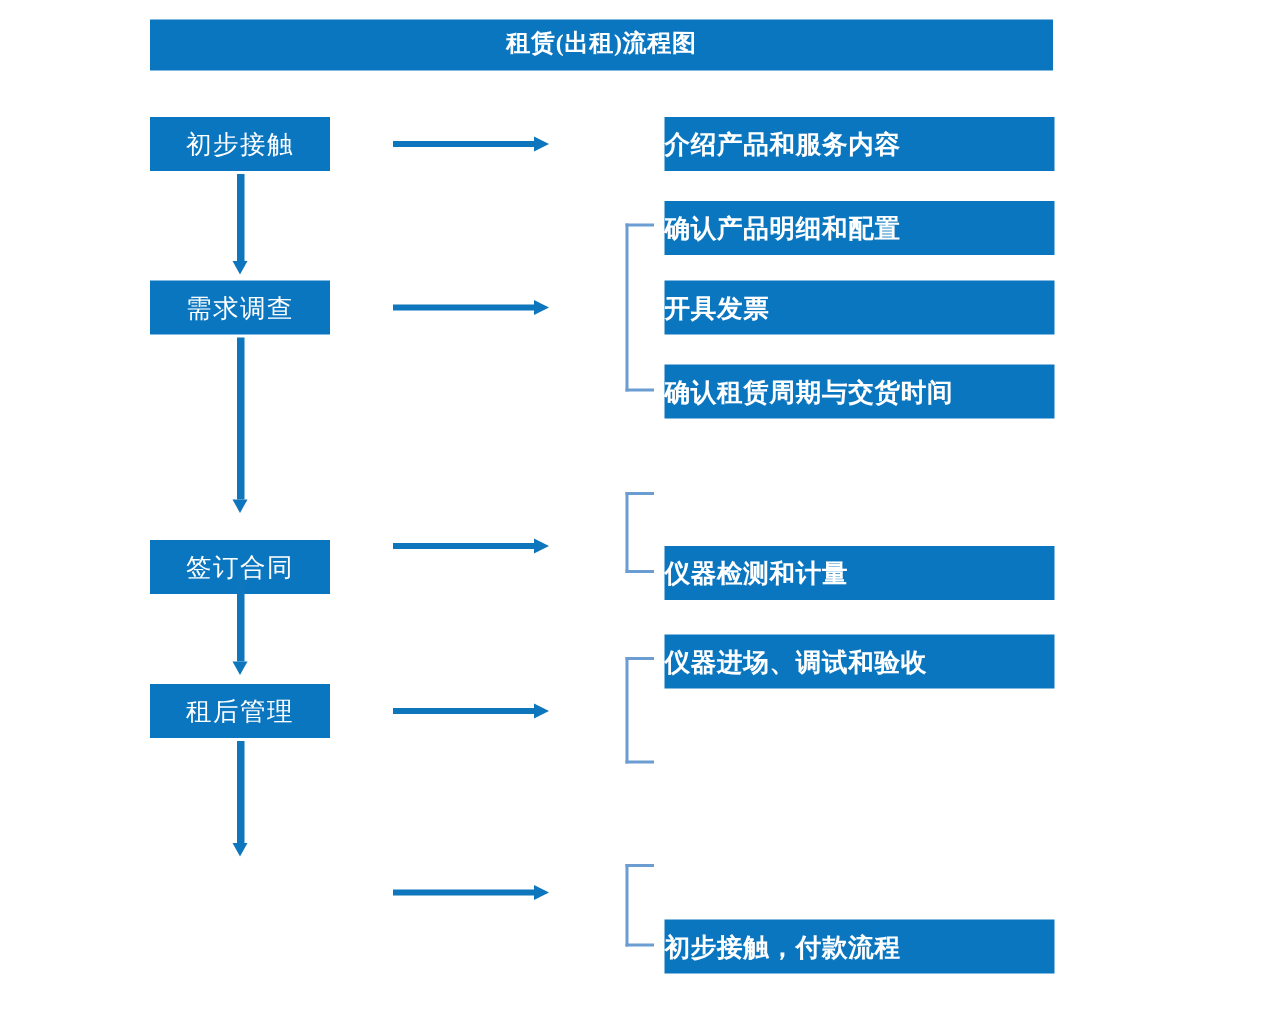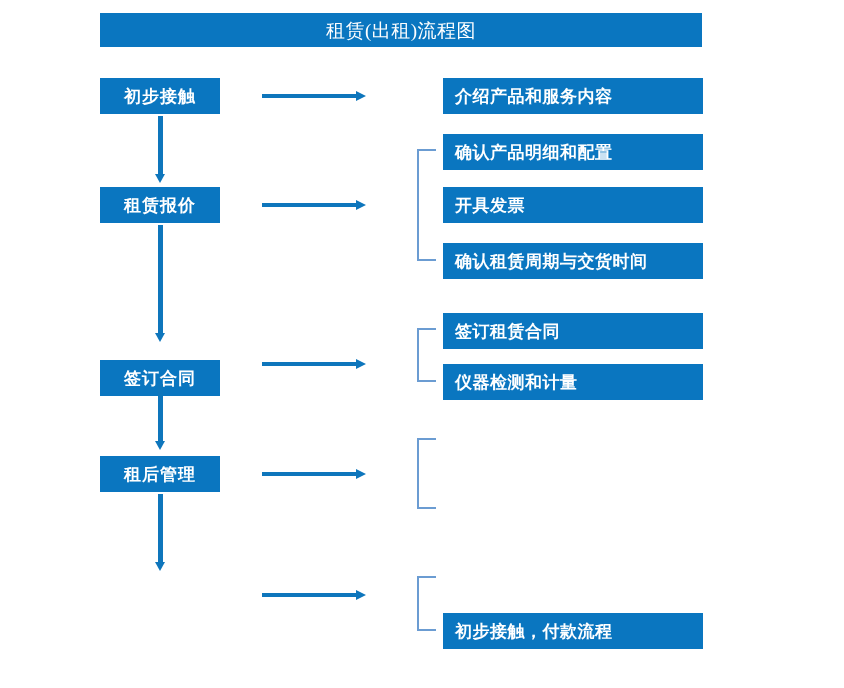--- a/index.html
+++ b/index.html
@@ -27,60 +27,59 @@
     top: 13px;
     width: 602px;
     height: 34px;
     background: #0a76c0;
     display: flex;
     align-items: center;
     justify-content: center;
   }
   .title-bar .title-text {
     color: #ffffff;
-    font-size: 19px;
-    font-weight: normal;
+    font-size: 16px;
+    font-weight: bold;
     letter-spacing: 0.5px;
     line-height: 1;
   }
 
   
   .stage-box {
     position: absolute;
     left: 100px;
     width: 120px;
     height: 36px;
     background: #0a76c0;
     display: flex;
     align-items: center;
     justify-content: center;
   }
   .stage-box .stage-label {
     color: #ffffff;
     font-size: 17px;
-    font-weight: bold;
+    font-weight: normal;
     letter-spacing: 1px;
     line-height: 1;
   }
 
   
   .detail-box {
     position: absolute;
     left: 443px;
     width: 260px;
     height: 36px;
     background: #0a76c0;
     display: flex;
     align-items: center;
   }
   .detail-box .detail-label {
     color: #ffffff;
     font-size: 17px;
     font-weight: bold;
-    padding-left: 12px;
     letter-spacing: 0.5px;
     line-height: 1;
     white-space: nowrap;
   }
 
   
   .v-arrow {
     position: absolute;
     left: 155px;
     width: 10px;
@@ -145,21 +144,21 @@
 <div id="canvas">
 
   <div class="title-bar">
     <span class="title-text">租赁(出租)流程图</span>
   </div>
 
   <div class="stage-box" style="top:78px">
     <span class="stage-label">初步接触</span>
   </div>
   <div class="stage-box" style="top:187px">
-    <span class="stage-label">租赁报价</span>
+    <span class="stage-label">需求调查</span>
   </div>
   <div class="stage-box" style="top:360px">
     <span class="stage-label">签订合同</span>
   </div>
   <div class="stage-box" style="top:456px">
     <span class="stage-label">租后管理</span>
   </div>
 
   <div class="v-arrow" style="top:116px;height:67px">
     <div class="shaft" style="height:58px"></div>
@@ -209,23 +208,23 @@
   </div>
   <div class="detail-box" style="top:134px">
     <span class="detail-label">确认产品明细和配置</span>
   </div>
   <div class="detail-box" style="top:187px">
     <span class="detail-label">开具发票</span>
   </div>
   <div class="detail-box" style="top:243px">
     <span class="detail-label">确认租赁周期与交货时间</span>
   </div>
-  <div class="detail-box" style="top:313px">
-    <span class="detail-label">签订租赁合同</span>
-  </div>
   <div class="detail-box" style="top:364px">
     <span class="detail-label">仪器检测和计量</span>
   </div>
+  <div class="detail-box" style="top:423px">
+    <span class="detail-label">仪器进场、调试和验收</span>
+  </div>
   <div class="detail-box" style="top:613px">
     <span class="detail-label">初步接触，付款流程</span>
   </div>
 
 </div>
 
 </body></html>

